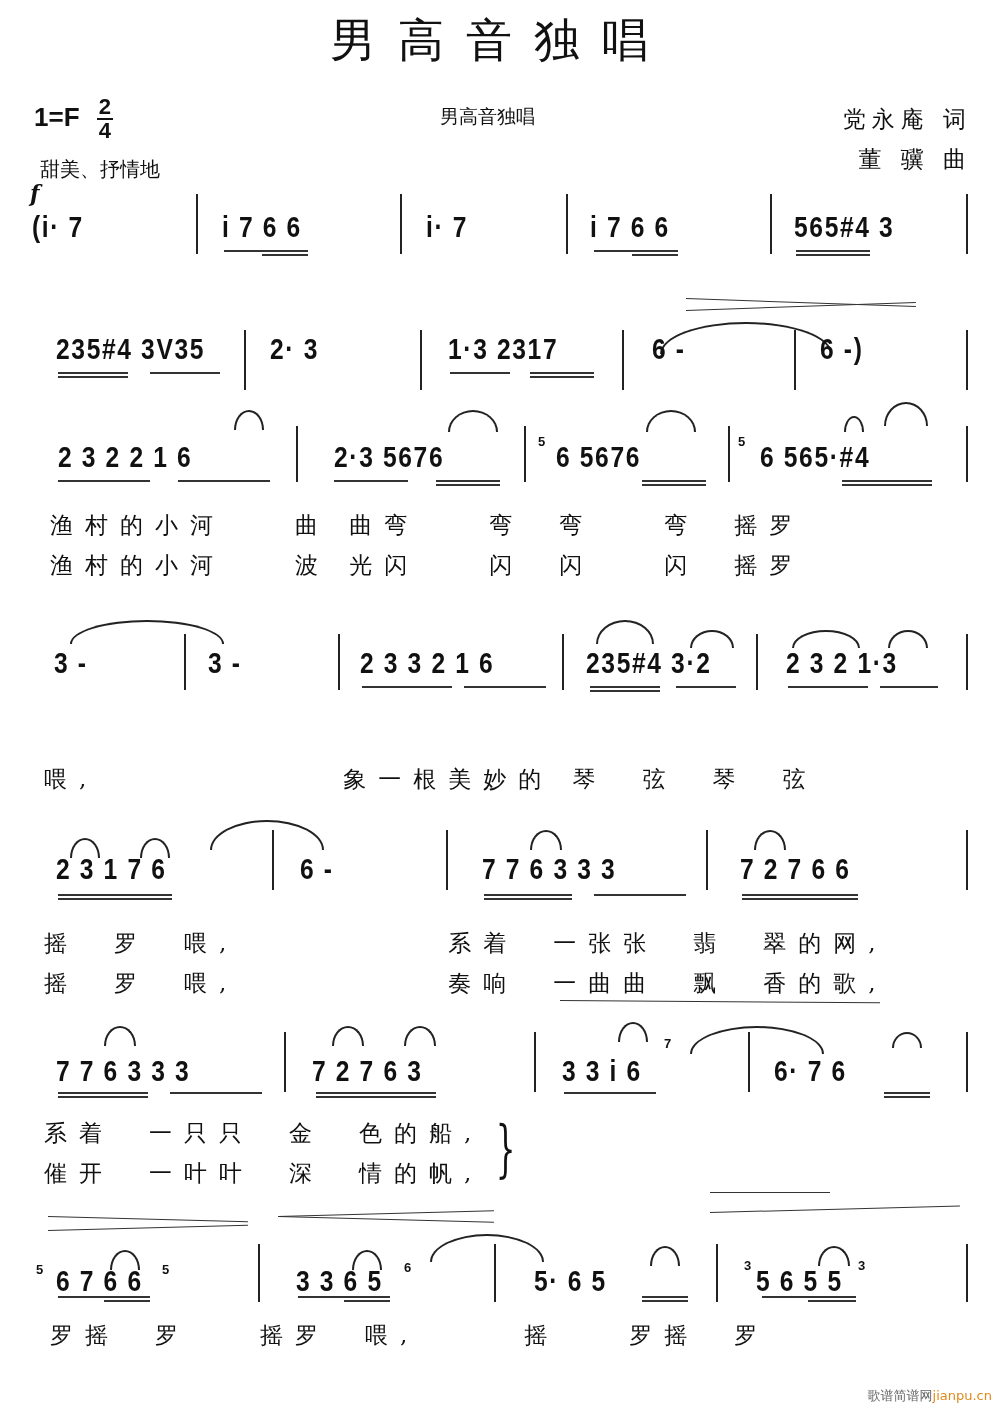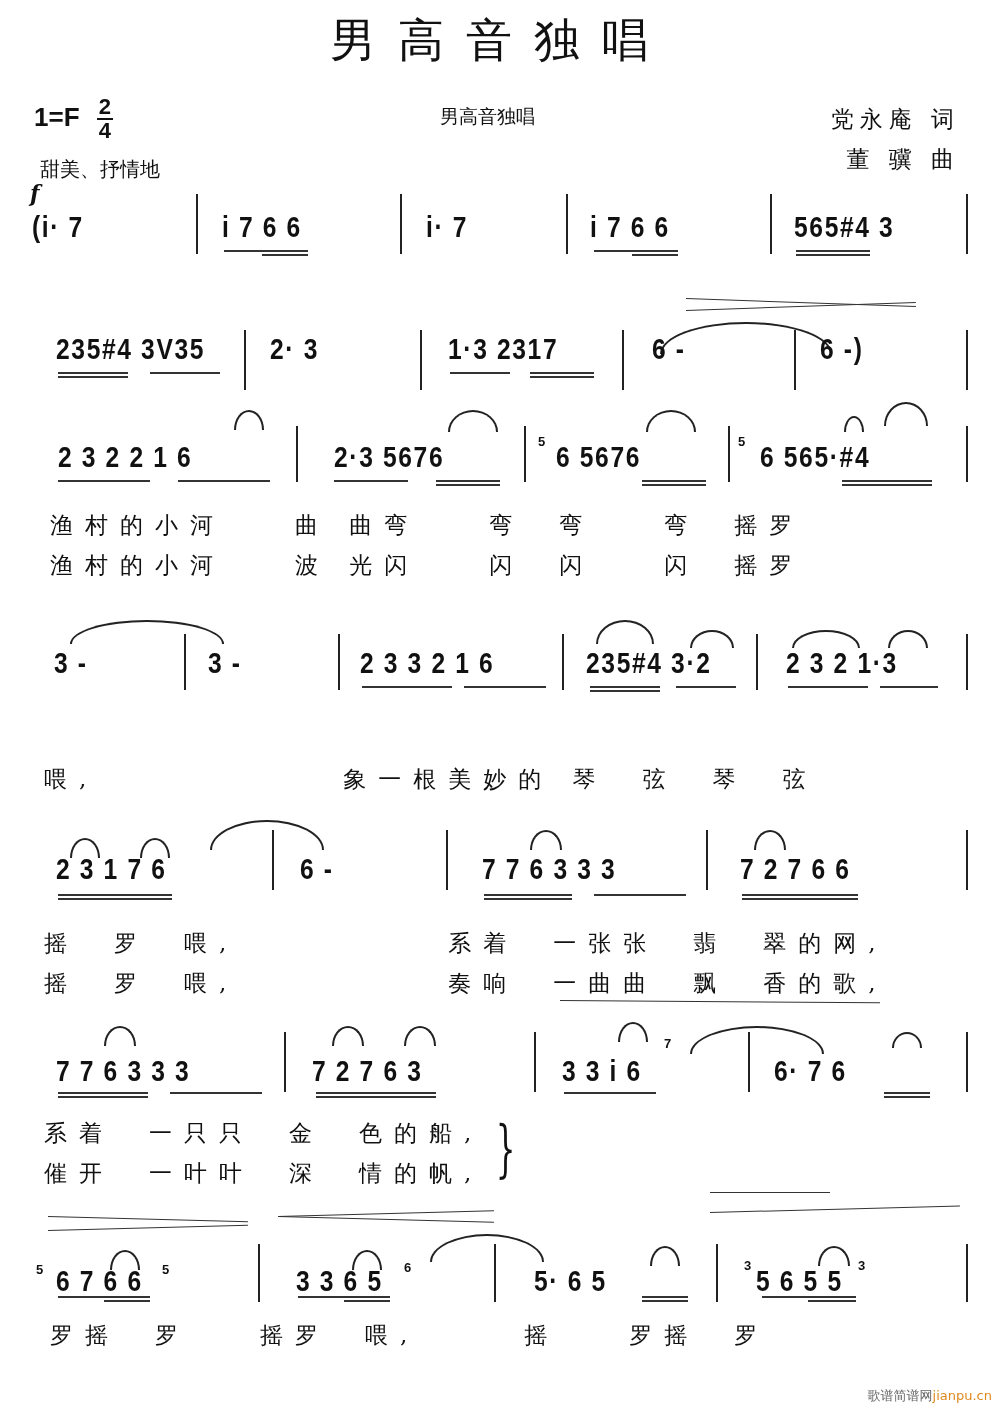--- a/index.html
+++ b/index.html
@@ -6,21 +6,21 @@
   body{width:1000px;height:1411px;position:relative;overflow:hidden;color:#111;
        font-family:"DejaVu Serif",serif;}
   .abs{position:absolute;}
   .title{left:0;width:1000px;top:10px;text-align:center;font-size:46px;letter-spacing:22px;
          font-family:"DejaVu Serif",serif;font-weight:400;}
   .key{left:34px;top:96px;font-family:"Liberation Sans",sans-serif;font-weight:700;font-size:26px;}
   .key .tsig{display:inline-block;vertical-align:middle;text-align:center;margin-left:10px;line-height:22px;font-size:22px;}
   .key .tsig span{display:block;}
   .key .tsig .bar{border-top:2px solid #111;width:16px;margin:0 auto;}
   .voice{left:440px;top:104px;font-size:19px;font-family:"DejaVu Sans",sans-serif;}
-  .credit{right:40px;font-size:23px;letter-spacing:6px;font-family:"DejaVu Serif",serif;}
+  .credit{right:28px;font-size:23px;letter-spacing:6px;font-family:"DejaVu Serif",serif;}
   .tempo{left:40px;top:156px;font-size:20px;font-family:"DejaVu Sans",sans-serif;}
   .dyn{left:30px;top:180px;font-size:22px;font-style:italic;font-weight:700;font-family:"DejaVu Serif",serif;}
   .system{left:0;width:1000px;}
   .n{position:absolute;font-family:"Liberation Sans",sans-serif;font-weight:700;font-size:30px;
      transform:scaleX(0.82);transform-origin:left top;white-space:pre;letter-spacing:2px;}
   .bl{position:absolute;width:2px;background:#222;}
   .ul{position:absolute;height:2px;background:#333;}
   .lyr{position:absolute;font-size:23px;letter-spacing:12px;white-space:pre;font-family:"DejaVu Serif",serif;}
   .slur{position:absolute;border:2px solid #222;border-bottom:none;border-radius:50% 50% 0 0/100% 100% 0 0;}
   .hair{position:absolute;height:1px;background:#333;transform-origin:left center;}

